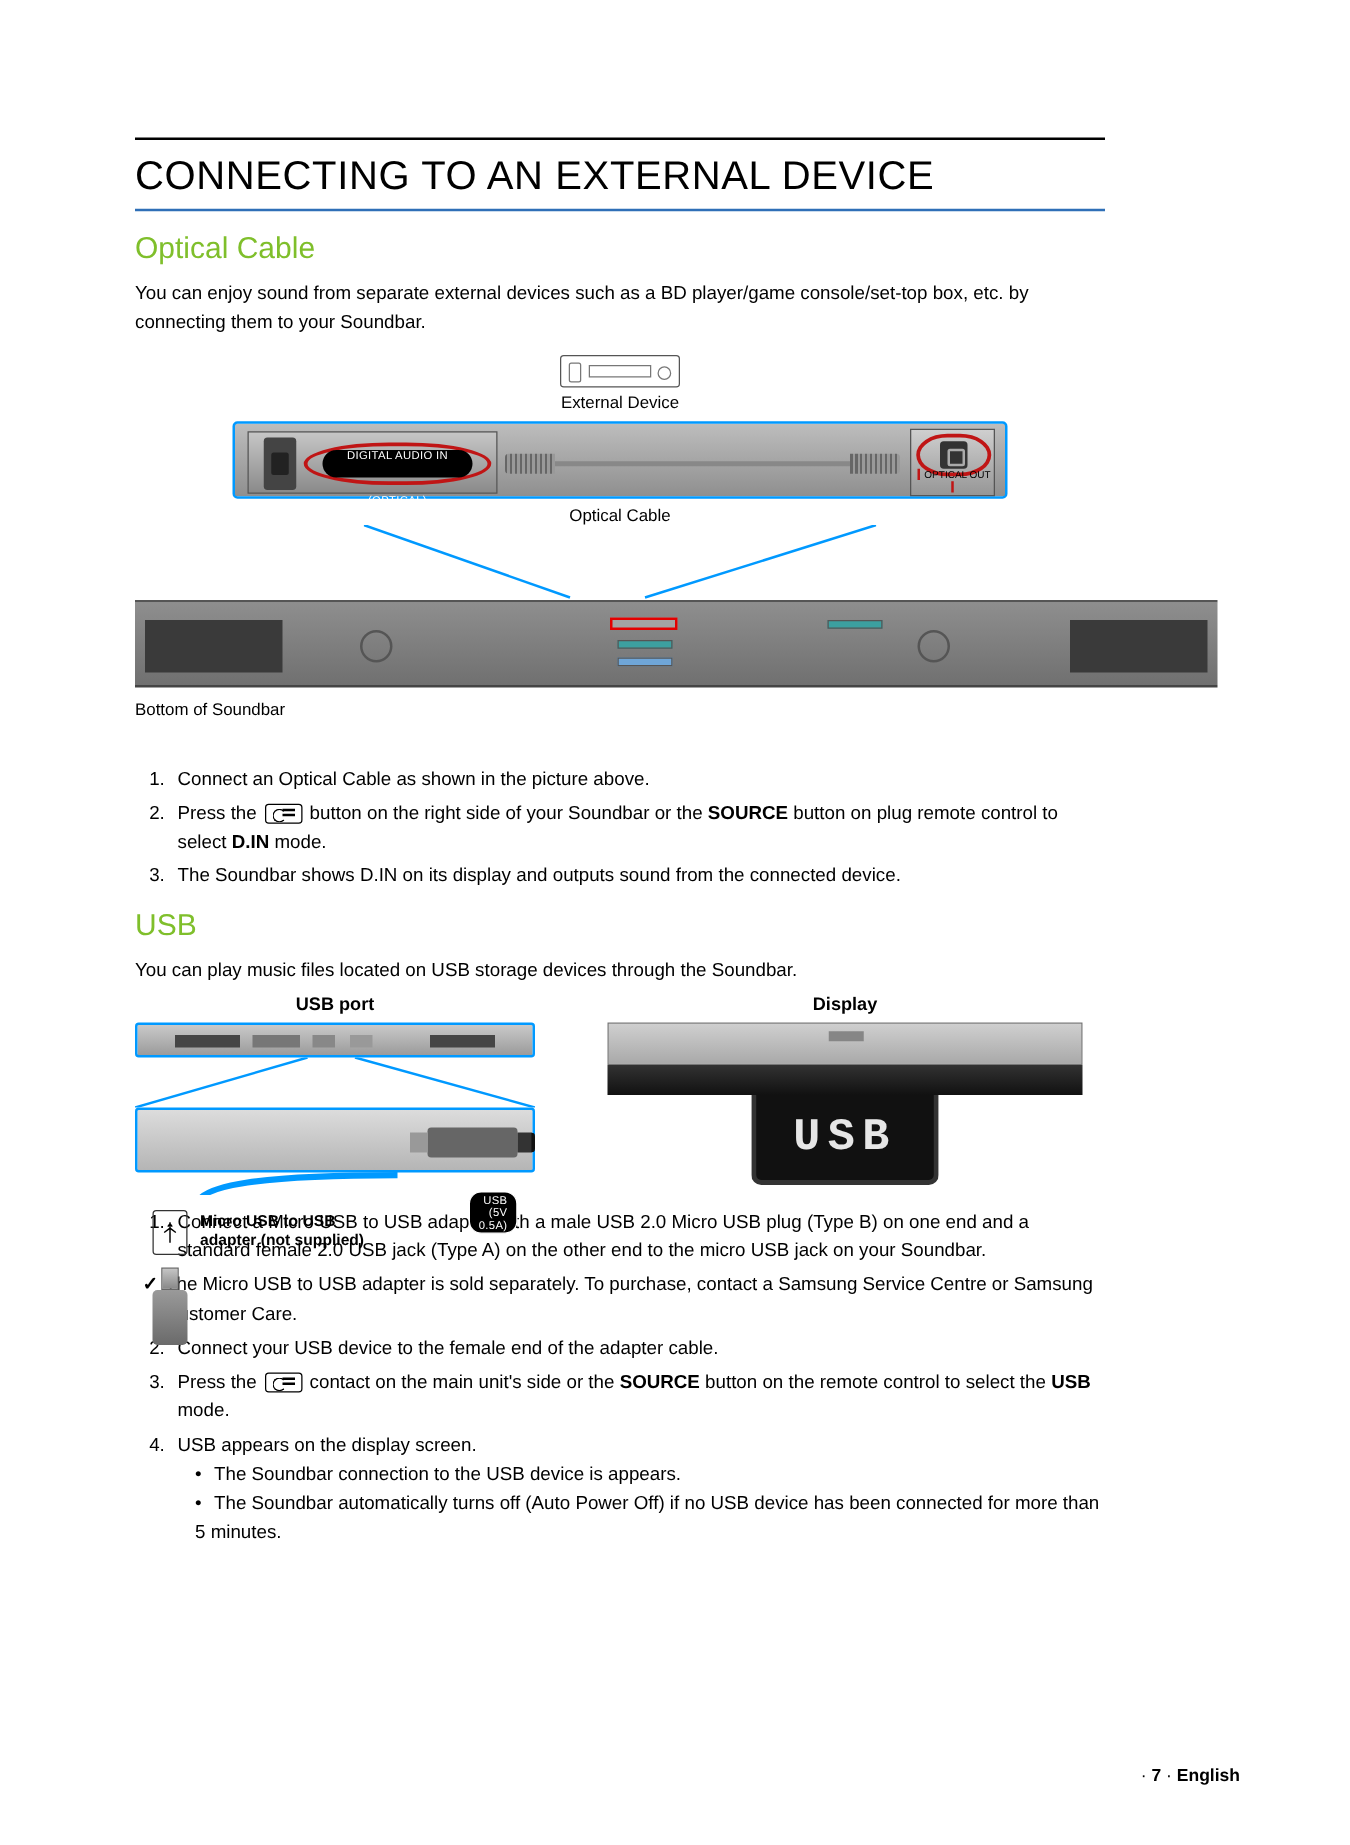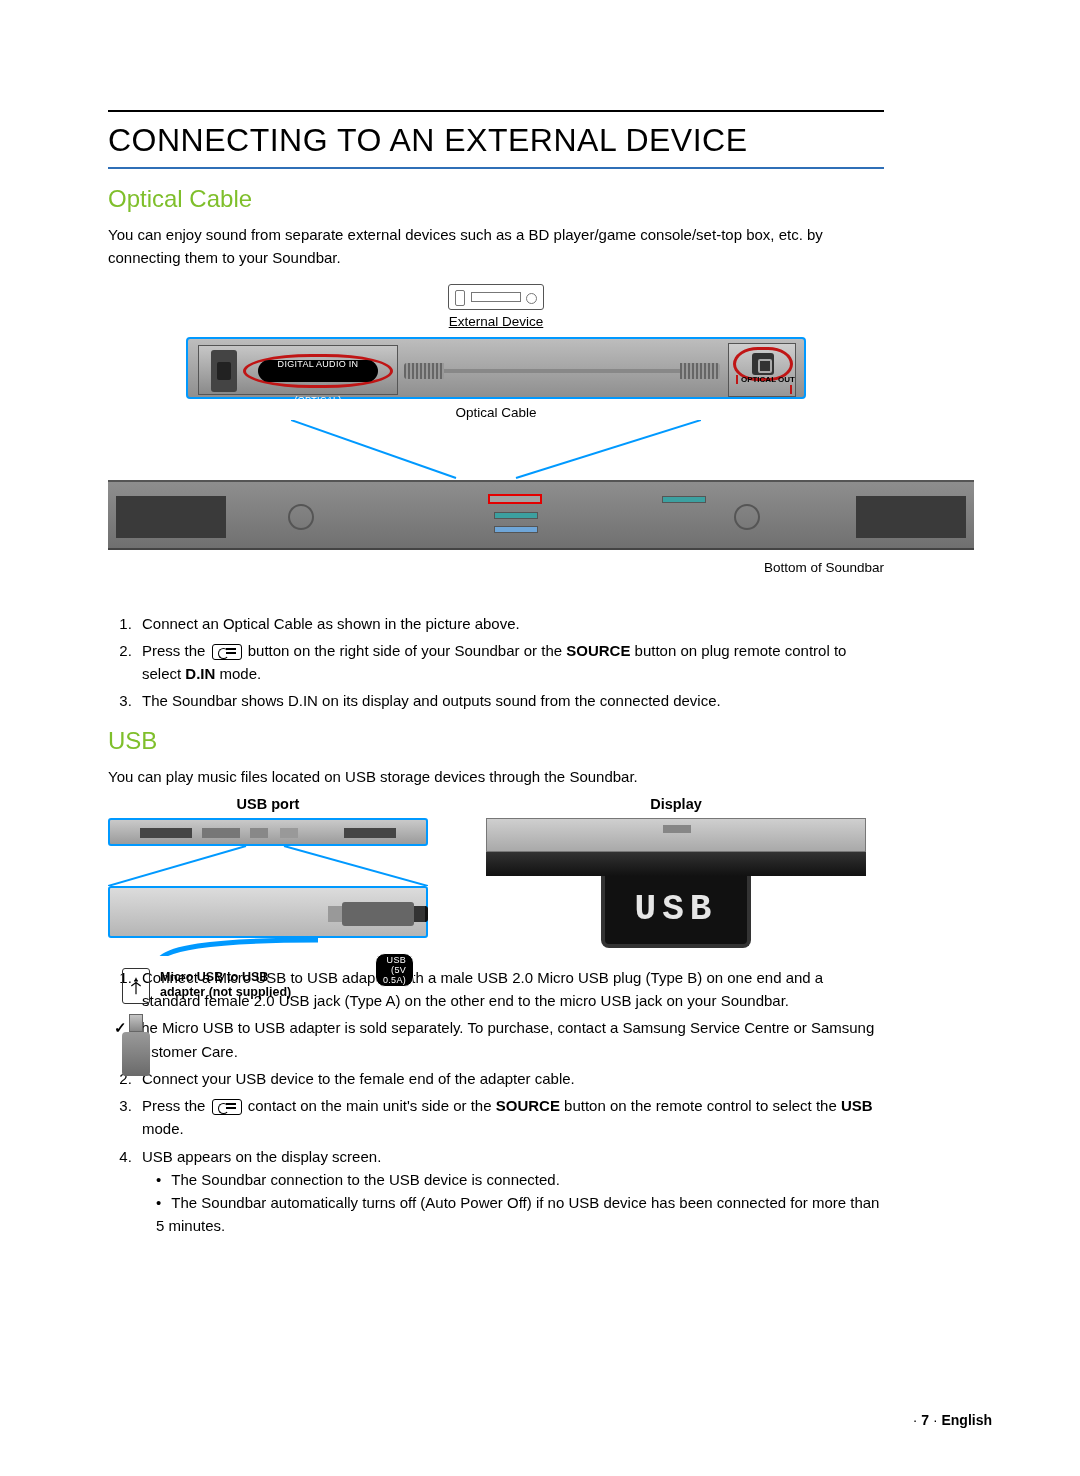--- a/index.html
+++ b/index.html
@@ -9,57 +9,57 @@
   h1.main-title { font-size: 32px; font-weight: 400; letter-spacing: 0.5px; padding-bottom: 8px; border-bottom: 2px solid #2f6fb7; margin-bottom: 16px; }
   h2.sub { color: #7fbf2b; font-size: 24px; font-weight: 400; margin-bottom: 10px; margin-top: 14px; }
   p.body { font-size: 15px; line-height: 1.55; margin-bottom: 8px; }
 
   .diagram-wrap { margin: 14px 0 6px 0; }
   .ext-device { width: 96px; margin: 0 auto 4px auto; }
   .ext-box { width: 96px; height: 26px; border: 1.5px solid #555; border-radius: 3px; background: #fff; position: relative; }
   .ext-box::before { content: ""; position: absolute; left: 6px; top: 5px; width: 8px; height: 14px; border: 1px solid #777; border-radius: 2px; }
   .ext-box::after  { content: ""; position: absolute; right: 6px; top: 8px; width: 9px; height: 9px; border: 1px solid #777; border-radius: 50%; }
   .ext-slot { position: absolute; left: 22px; top: 7px; width: 50px; height: 10px; border: 1px solid #777; }
-  .ext-label { text-align: center; font-size: 13.5px; margin-top: 4px; text-decoration: underline; }
+  .ext-label { text-align: center; font-size: 13.5px; margin-top: 4px; }
 
   .diagram-upper { position: relative; width: 620px; margin: 8px auto 0 auto; }
   .blue-frame { border: 2px solid #0099ff; border-radius: 4px; background: #fafafa; height: 62px; width: 620px; position: relative; overflow: visible; background: linear-gradient(#bdbdbd,#8f8f8f); }
   .port-panel { position: absolute; left: 10px; top: 6px; width: 200px; height: 50px; background: linear-gradient(#c6c6c6,#8a8a8a); border: 1px solid #555; }
   .port-dark { position: absolute; left: 12px; top: 4px; width: 26px; height: 42px; background: #444; border-radius: 3px; }
   .port-dark::after { content: ""; position: absolute; left: 6px; top: 12px; width: 14px; height: 18px; background: #222; border-radius: 2px; }
   .port-ring { position: absolute; left: 44px; top: 8px; width: 150px; height: 34px; border: 3px solid #c01515; border-radius: 50%/55%; display:flex; align-items:center; justify-content:center; }
   .port-chip { width: 120px; height: 22px; background:#000; border-radius:14px; color:#fff; font-size:9px; line-height:1.05; display:flex; flex-direction:column; align-items:center; justify-content:space-between; letter-spacing:0.3px;gap:27px; }
   .cable { position: absolute; top: 24px; left: 216px; width: 316px; height: 16px; }
   .cable .plug { position:absolute; top:0; width:40px; height:16px; background: repeating-linear-gradient(90deg,#666,#666 2px,#999 2px,#999 4px); }
   .cable .plug.l { left:0; border-radius: 3px 0 0 3px; }
   .cable .plug.r { right:0; border-radius: 0 3px 3px 0; }
   .cable .wire { position:absolute; top:6px; left:40px; right:40px; height:4px; background:#888; }
   .opt-out-box { position:absolute; right:8px; top:4px; width:68px; height:54px; background:linear-gradient(#cfcfcf,#969696); border:1px solid #555; }
   .opt-out-ring { position:absolute; left:4px; top:3px; width:60px; height:34px; border:3px solid #c01515; border-radius:50%/60%; display:flex; align-items:center; justify-content:center;}
   .opt-jack { width:22px; height:22px; background:#333; border-radius:3px; position:relative;}
   .opt-jack::after{content:"";position:absolute;left:6px;top:6px;width:10px;height:10px;border:2px solid #aaa;border-radius:2px;}
-  .opt-out-txt { position:absolute; left:0; right:0; bottom:2px; text-align:right; font-size:8px; font-weight:bold; color:#000; }
+  .opt-out-txt { position:absolute; left:0; right:0; bottom:2px; text-align:center; font-size:8px; font-weight:normal; color:#000; }
   .opt-out-txt::before, .opt-out-txt::after { content:""; display:inline-block; width:2px; height:9px; background:#c01515; vertical-align:middle; margin:0 3px; }
   .optical-cable-label { text-align:center; font-size:13.5px; margin-top:6px; }
   .callout-lines { position: relative; width: 410px; margin: 0 auto; height: 60px; }
   .callout-lines svg { position:absolute; left:0; top:0; }
 
   .soundbar { width: 866px; height: 70px; margin: 0 auto; background: linear-gradient(#8e8e8e,#707070); border-top:2px solid #555; border-bottom:2px solid #444; position:relative; }
   .sb-block { position:absolute; top:14px; height:42px; background:#3a3a3a; }
   .sb-block.l { left:8px; width:110px; }
   .sb-block.r { right:8px; width:110px; }
   .sb-circle { position:absolute; top:22px; width:26px; height:26px; border:2px solid #555; border-radius:50%; }
   .sb-circle.c1 { left:180px; }
   .sb-circle.c2 { left:626px; }
   .sb-slot { position:absolute; left:380px; width:54px; height:10px; border:1px solid #555; background:#a3a3a3; }
   .sb-slot.red { top:12px; border:2px solid #e30000; }
   .sb-slot.s2 { top:30px; background:#3ca0a0; height:7px; width:44px; left:386px; }
   .sb-slot.s3 { top:44px; background:#6fa6d8; height:7px; width:44px; left:386px; }
   .sb-slot.s4 { top:14px; left:554px; background:#3ca0a0; height:7px; width:44px; }
-  .bottom-sb-label { text-align:right; font-size:13.5px; margin:10px 0 12px 0; }
+  .bottom-sb-label { text-align:left; font-size:13.5px; margin:10px 0 12px 0; }
 
   ol.steps { font-size:15px; padding-left: 28px; line-height:1.55;margin-top:37px; }
   ol.steps > li { padding-left: 6px; margin-bottom: 4px; }
   ol.steps ul { list-style: none; padding-left: 14px; }
   ol.steps ul li::before { content: "•"; margin-right: 10px; }
   .source-icon { display:inline-block; width:30px; height:16px; border:1.5px solid #000; border-radius:3px; vertical-align:middle; position:relative; margin: 0 2px; }
   .source-icon::before { content:""; position:absolute; left:5px; top:3px; width:9px; height:9px; border:1.5px solid #000; border-radius:50%; border-right-color:transparent; }
   .source-icon::after { content:""; position:absolute; right:5px; top:7px; width:10px; height:2px; background:#000; box-shadow: 0 -4px 0 #000; }
   .check-icon { display:inline-block; width:18px; color:#000; font-weight:bold; }
 
@@ -228,21 +228,21 @@
         <span style="flex:1;">The Micro USB to USB adapter is sold separately. To purchase, contact a Samsung Service Centre or Samsung Customer Care.</span>
       </div>
     </li>
     <li>Connect your USB device to the female end of the adapter cable.</li>
     <li>
       <span>Press the </span><span class="source-icon"></span><span> contact on the main unit's side or the </span><b>SOURCE</b><span> button on the remote control to select the </span><b>USB</b><span> mode.</span>
     </li>
     <li>
       <span>USB appears on the display screen.</span>
       <ul>
-        <li><span>The Soundbar connection to the USB device is connected.</span></li>
+        <li><span>The Soundbar connection to the USB device is appears.</span></li>
         <li><span>The Soundbar automatically turns off (Auto Power Off) if no USB device has been connected for more than 5 minutes.</span></li>
       </ul>
     </li>
   </ol>
 
   <div class="footer">
     <span>·</span>
     <b>7</b>
     <span>·</span>
     <b>English</b>

